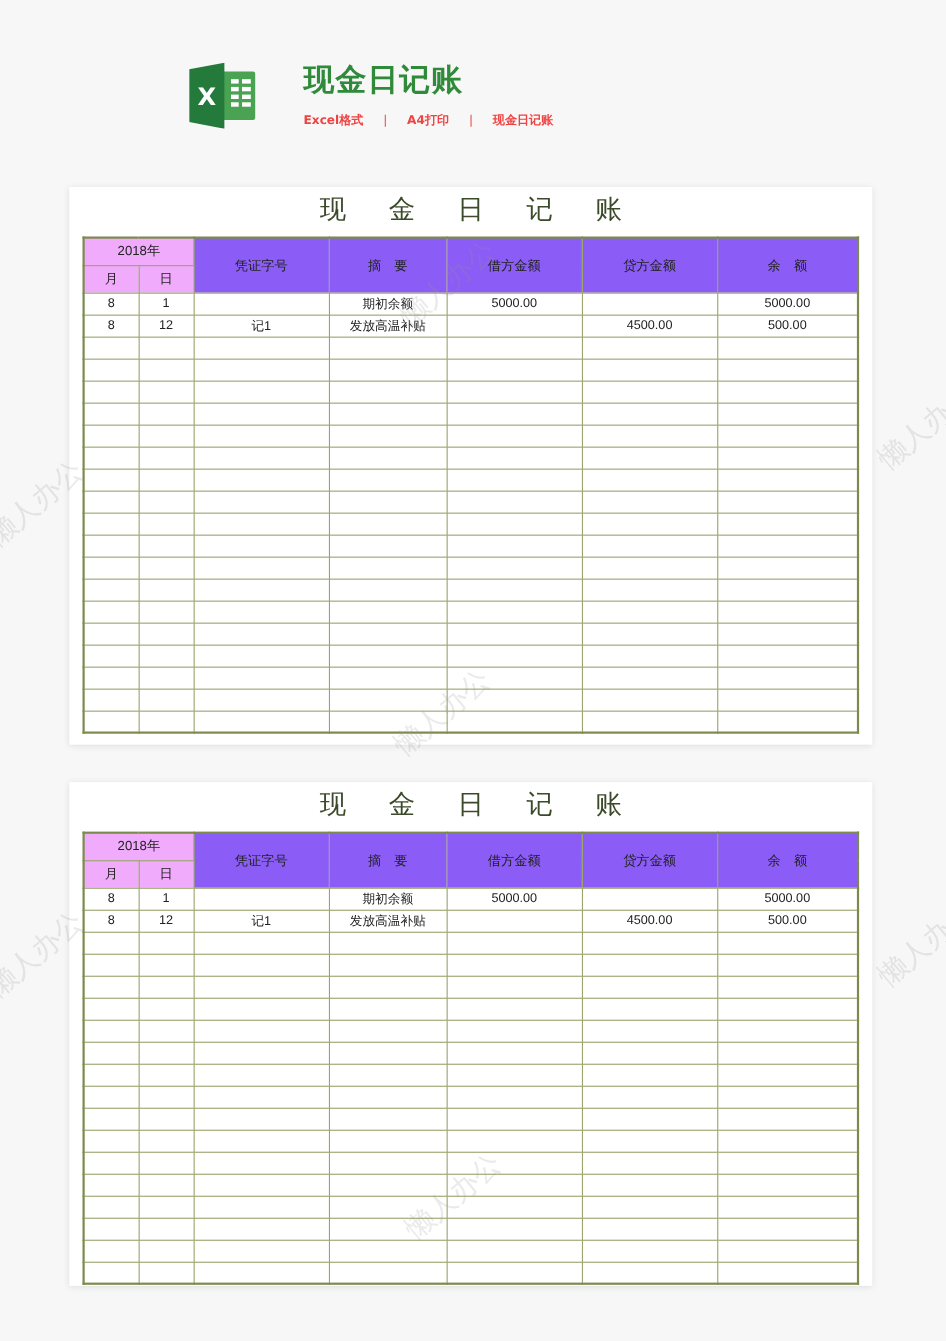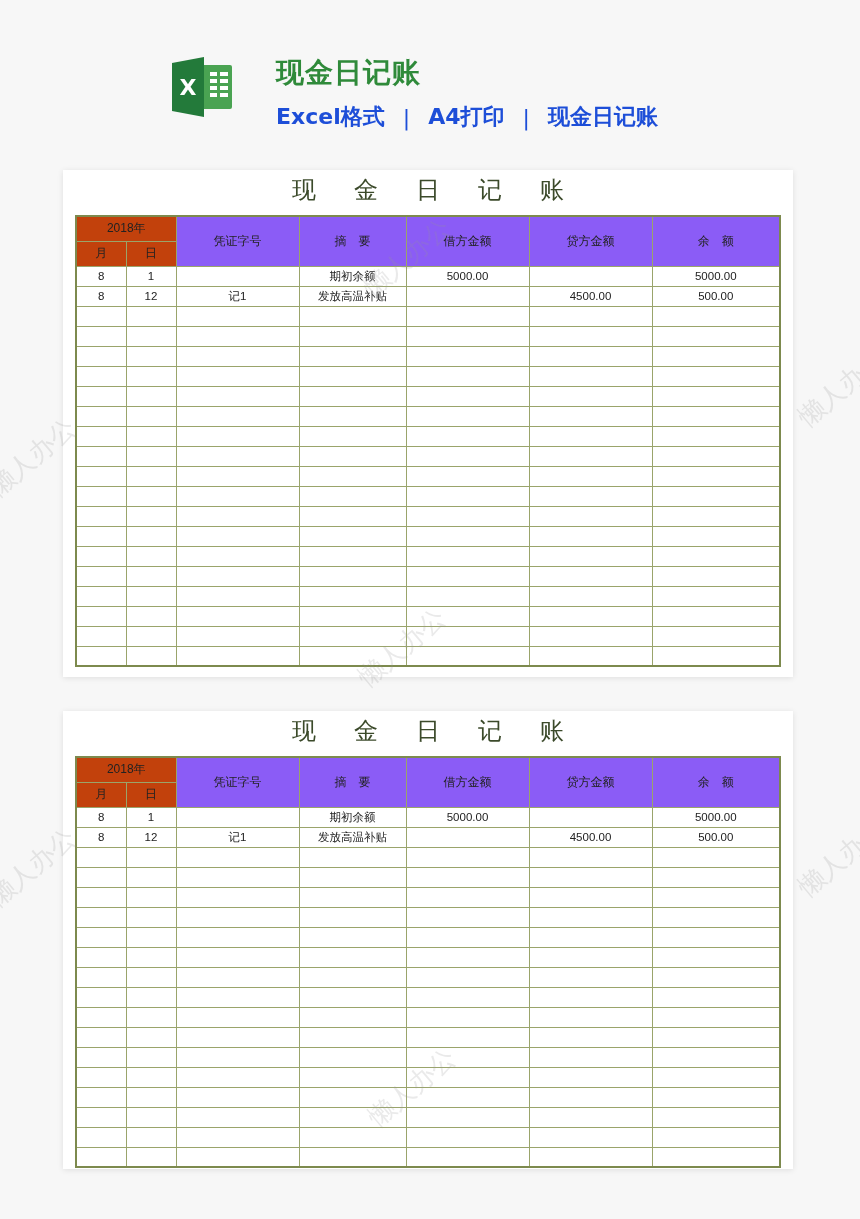--- a/index.html
+++ b/index.html
@@ -2,31 +2,31 @@
 <html><head>
 <meta charset="utf-8">
 <style>
   * { box-sizing: border-box; margin: 0; padding: 0; }
   html, body { width: 860px; height: 1219px; overflow: hidden; background: #f7f7f7; }
   body { position: relative; font-family: "DejaVu Sans", "Liberation Sans", sans-serif; }
 
   .banner { position: absolute; left: 0; top: 0; width: 860px; height: 150px; }
   .xl-icon { position: absolute; left: 172px; top: 57px; width: 62px; height: 60px; }
   .banner-title { position: absolute; left: 276px; top: 54px; font-size: 28px; font-weight: bold; color: #2f8a3a; letter-spacing: 1px; }
-  .banner-sub { position: absolute; left: 276px; top: 102px; font-size: 22px; font-weight: bold; color: #1d4ed8; display: flex; gap: 0; white-space: nowrap; align-items: center; }
+  .banner-sub { position: absolute; left: 276px; top: 102px; font-size: 11px; font-weight: bold; color: #ef4444; display: flex; gap: 0; white-space: nowrap; align-items: center; }
   .banner-sub .sep { margin: 0 18px; font-weight: normal; }
 
   .card { position: absolute; left: 63px; width: 730px; background: #ffffff; box-shadow: 0 1px 6px rgba(0,0,0,0.10); overflow: hidden; }
   .card1 { top: 170px; height: 507px; }
   .card2 { top: 711px; height: 458px; }
-  .sheet-title { position: absolute; left: 0; width: 730px; top: 4px; text-align: center; font-family: Liberation Serif, serif; font-size: 24px; color: #3b4a2a; letter-spacing: 16px; padding-left: 16px; }
+  .sheet-title { position: absolute; left: 0; width: 730px; top: 4px; text-align: center; font-family: Liberation Sans, sans-serif; font-size: 24px; color: #3b4a2a; letter-spacing: 16px; padding-left: 16px; }
 
   table.ledger { position: absolute; left: 12px; top: 45px; border-collapse: collapse; table-layout: fixed; width: 704px; border: 2px solid #7d8a4e; }
   table.ledger td { border: 1px solid #9aa46b; height: 20px; font-size: 11.5px; color: #222; text-align: center; vertical-align: middle; padding: 0; white-space: nowrap; font-family: "Liberation Sans", sans-serif; }
-  table.ledger td.h { background: #c2410c; height: 25px; font-size: 12px; }
+  table.ledger td.h { background: #f0abfc; height: 25px; font-size: 12px; }
   table.ledger td.hbig { background: #8b5cf6; height: 50px; font-size: 12px; }
 
   .wm { position: absolute; font-family: "DejaVu Serif", serif; font-size: 26px; color: rgba(150,150,150,0.20); transform: rotate(-40deg); white-space: nowrap; pointer-events: none; }
 </style>
 </head>
 <body>
 
 <div class="banner">
   <svg class="xl-icon" viewBox="0 0 62 60">
     <rect x="24" y="8" width="36" height="44" rx="2" fill="#4aa352"></rect>

